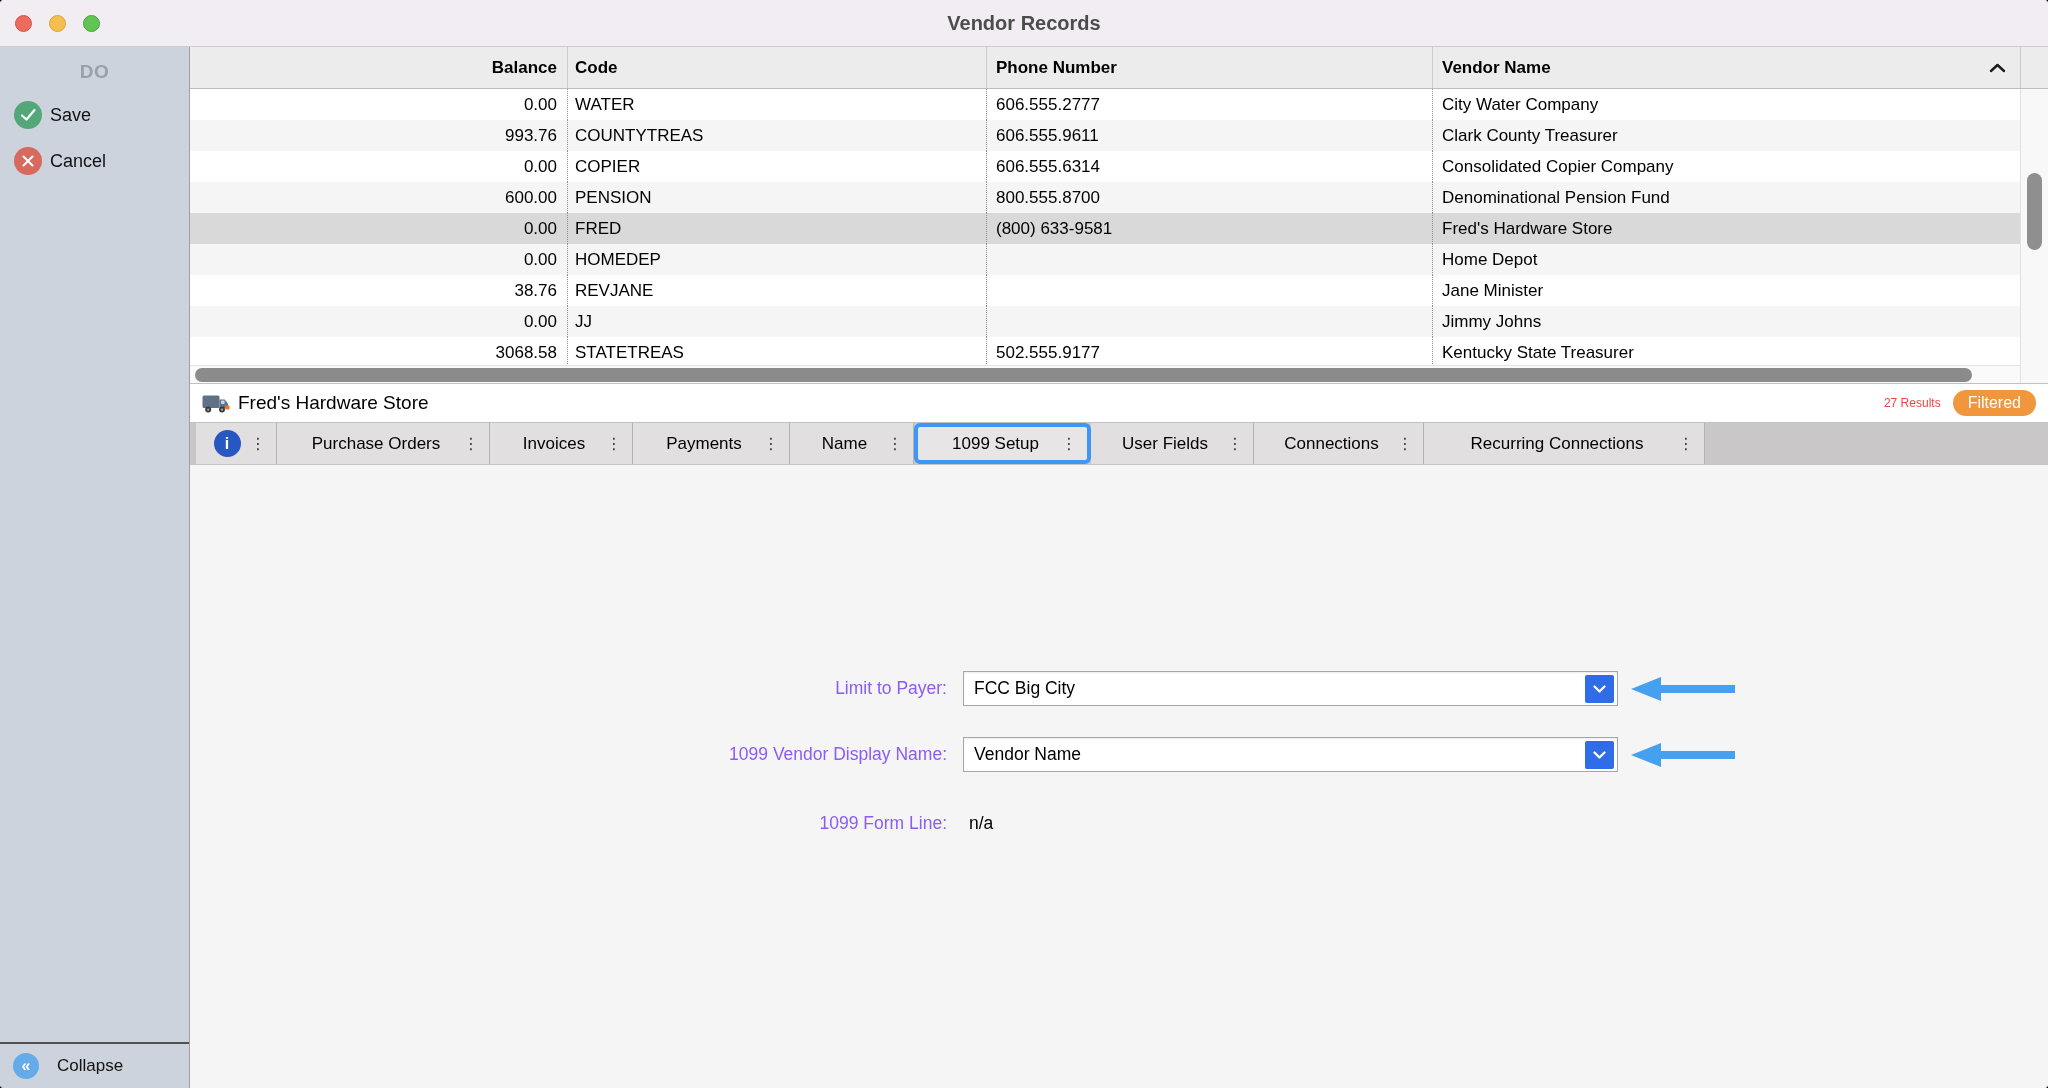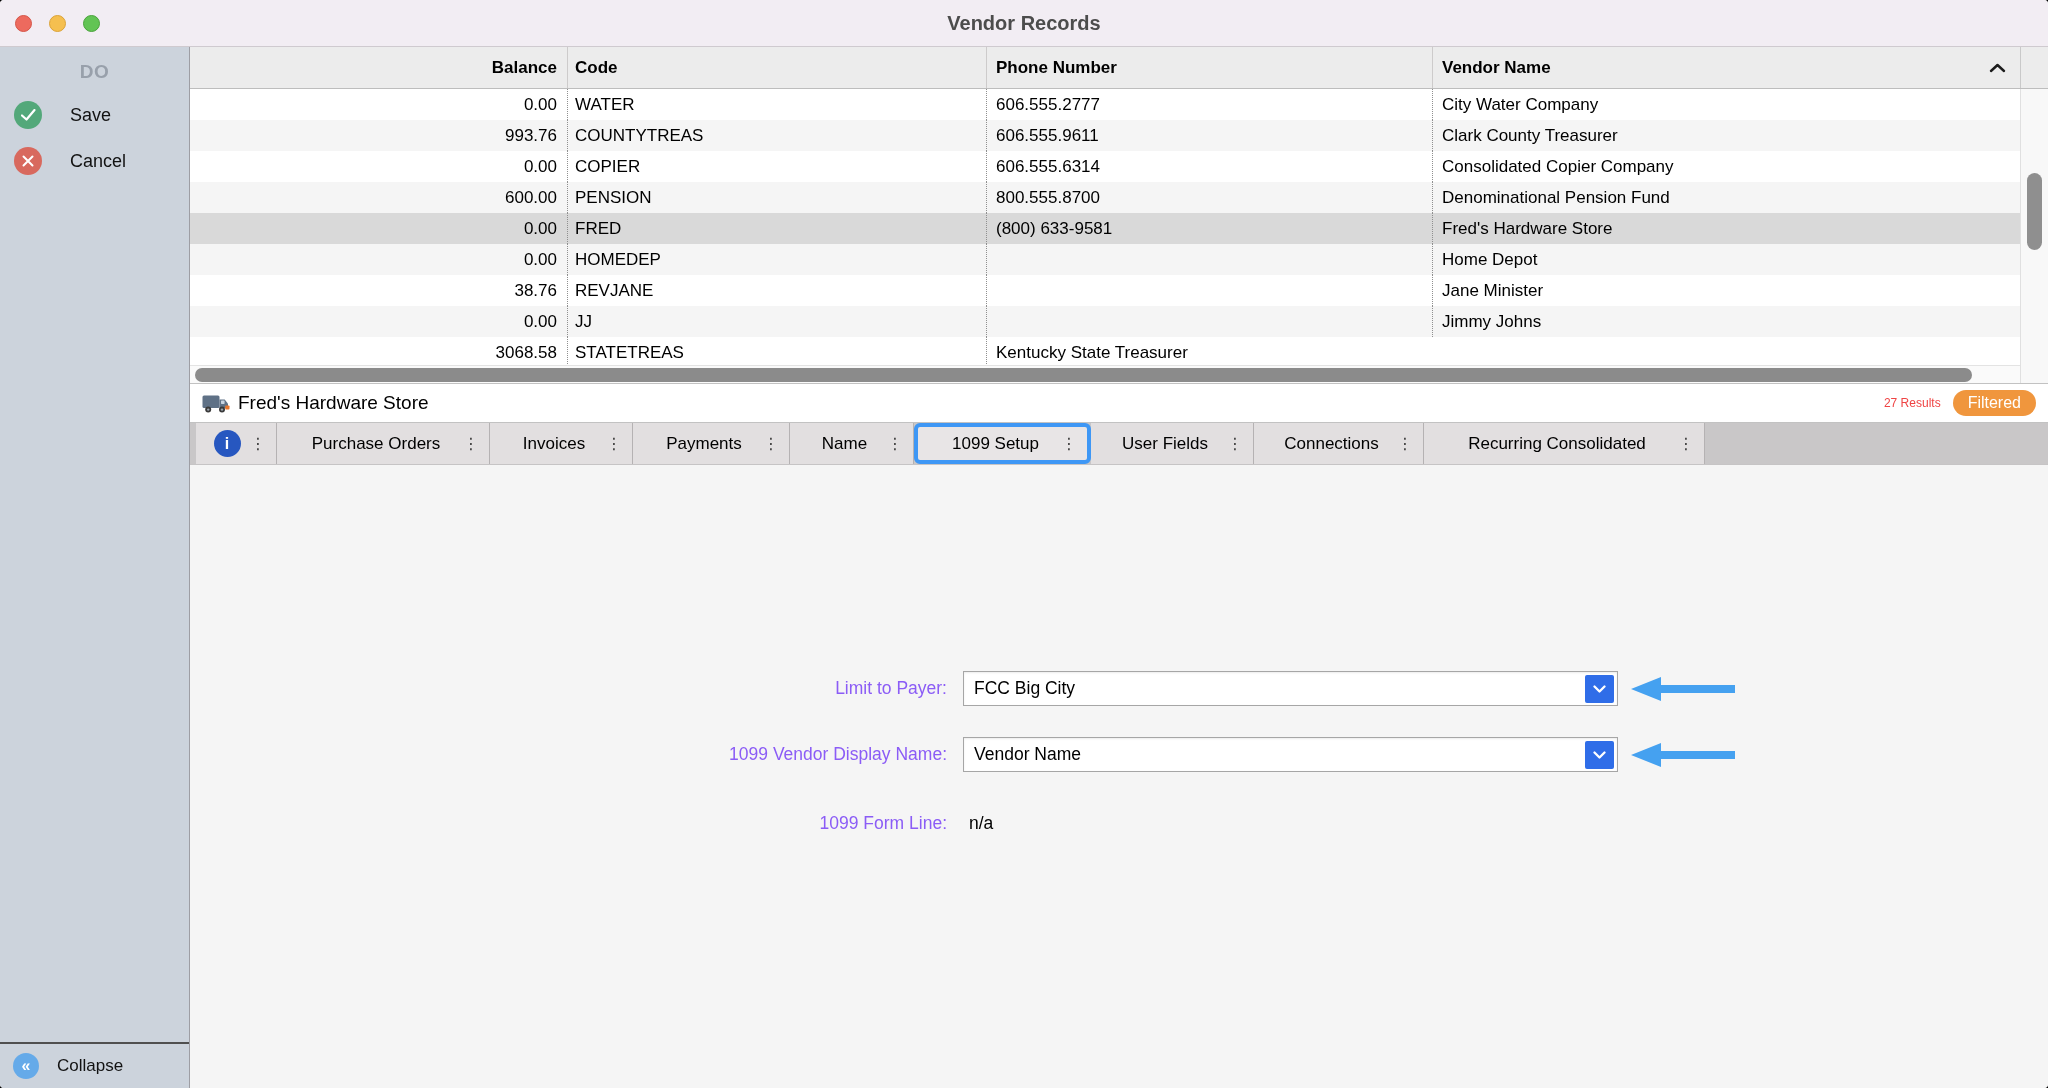--- a/index.html
+++ b/index.html
@@ -18,21 +18,21 @@
   .win-title { font-size:20px; font-weight:bold; color:#4c4c4c; }
 
   
   .main { flex:1; display:flex; min-height:0; }
 
   
   .sidebar { width:190px; flex:0 0 190px; background:#ccd3dc; border-right:1px solid #9e9ea4;
              display:flex; flex-direction:column; }
   .do-header { text-align:center; padding-top:14px; font-size:19px; font-weight:bold;
                color:#98a0ab; letter-spacing:.5px; }
-  .side-item { display:flex; align-items:center; gap:28px; padding-left:14px; margin-top:18px; cursor:default; }
+  .side-item { display:flex; align-items:center; gap:8px; padding-left:14px; margin-top:18px; cursor:default; }
   .side-item .circ { width:28px; height:28px; border-radius:50%; display:flex; align-items:center; justify-content:center; }
   .circ.save { background:#53a87a; }
   .circ.cancel { background:#d8695e; }
   .side-item .lbl { font-size:18px; color:#121212; }
   .side-spacer { flex:1; }
   .collapse-bar { border-top:2px solid #4f4f4f; height:46px; display:flex; align-items:center; gap:18px; padding-left:13px; }
   .collapse-circ { width:26px; height:26px; border-radius:50%; background:#65aae9; color:#fff;
                    display:flex; align-items:center; justify-content:center; font-size:16px; font-weight:bold; }
   .collapse-lbl { font-size:17px; color:#121212; }
 
@@ -212,20 +212,21 @@
           </div>
           <div class="t-row alt">
             <div class="c balance">0.00</div>
             <div class="c code">JJ</div>
             <div class="c phone"></div>
             <div class="c vendor">Jimmy Johns</div>
           </div>
           <div class="t-row">
             <div class="c balance">3068.58</div>
             <div class="c code">STATETREAS</div>
+            <div class="c phone">502.555.9177</div>
             <div class="c vendor">Kentucky State Treasurer</div>
           </div>
         </div>
 
         <div class="vscroll">
           <div class="vthumb"></div>
         </div>
         <div class="hscroll">
           <div class="hthumb"></div>
         </div>
@@ -278,21 +279,21 @@
         </div>
         <div class="tab w-uf">
           <span class="tab-label">User Fields</span>
           <span class="dots"></span>
         </div>
         <div class="tab w-conn">
           <span class="tab-label">Connections</span>
           <span class="dots"></span>
         </div>
         <div class="tab w-rt">
-          <span class="tab-label">Recurring Consolidated</span>
+          <span class="tab-label">Recurring Connections</span>
           <span class="dots"></span>
         </div>
         <div class="tab-filler"></div>
       </div>
 
       <div class="form-area">
 
         <div class="form-row r1">
           <div class="f-label">Limit to Payer:</div>
           <div class="dd-field">

